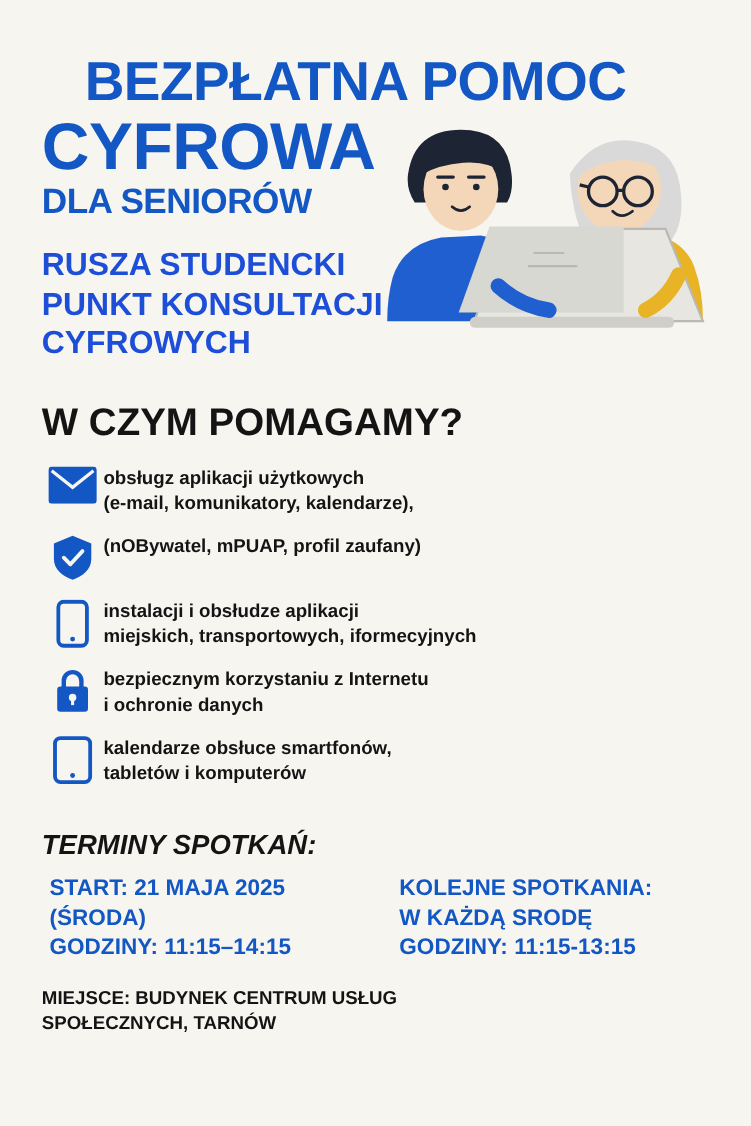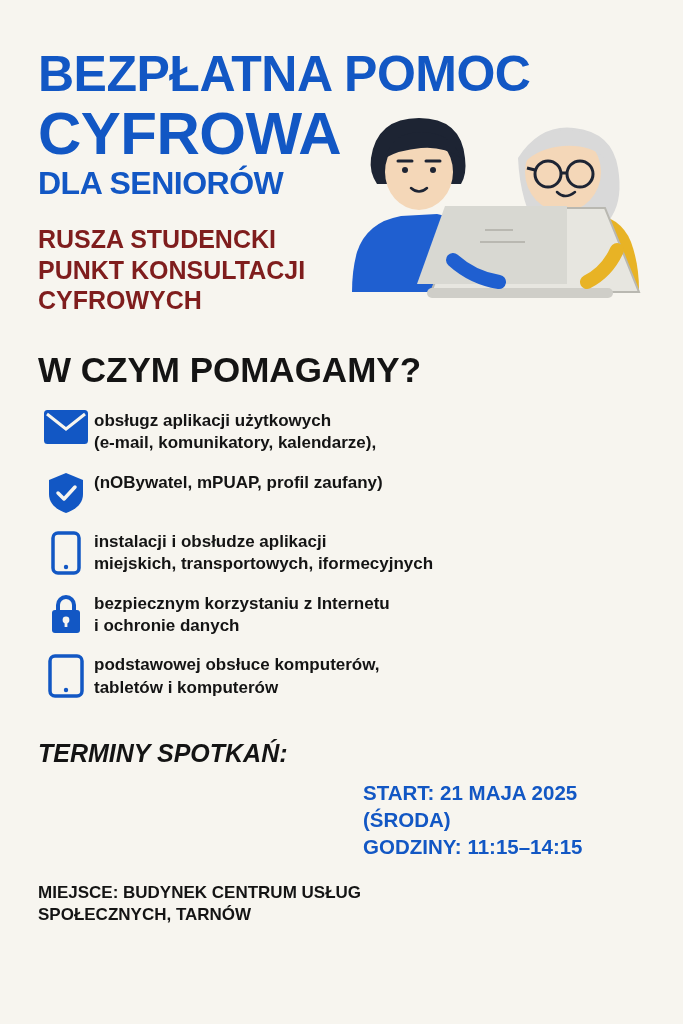--- a/index.html
+++ b/index.html
@@ -26,38 +26,39 @@
   
   .headline {
     color: #1257c4;
     font-weight: bold;
     line-height: 0.95;
     letter-spacing: -0.5px;
   }
   .headline .l1 {
     display: block;
     font-size: 50px;
+    margin-left: 39px;
   }
   .headline .l2 {
     display: block;
     font-size: 60px;
     margin-top: 6px;
   }
   .headline .l3 {
     display: block;
     font-size: 32px;
     margin-top: 6px;
   }
 
   .subhead {
     margin-top: 26px;
-    font-size: 25px;
+    font-size: 29px;
     font-weight: bold;
     line-height: 1.22;
-    color: #7f1d1d;
+    color: #1d4ed8;
     max-width: 330px;
   }
 
   .section-title {
     margin-top: 34px;
     font-size: 35px;
     font-weight: bold;
     color: #141414;
   }
 
@@ -251,35 +252,40 @@
     </div>
 
     <div class="srv">
       <div class="srv-icon">
         <svg width="36" height="44" viewBox="0 0 36 44">
           <rect x="2" y="2" width="32" height="40" rx="5" fill="none" stroke="#1257c4" stroke-width="3.5"></rect>
           <circle cx="18" cy="36" r="2.2" fill="#1257c4"></circle>
         </svg>
       </div>
       <div class="srv-text">
-        <span class="ln">podstawowej obsłuce komputerów,</span>
+        <span class="ln">kalendarze obsłuce smartfonów,</span>
         <span class="ln">tabletów i komputerów</span>
       </div>
     </div>
 
   </div>
 
   <div class="terms-title">TERMINY SPOTKAŃ:</div>
 
   <div class="terms-cols">
     <div class="terms-col">
       <span class="ln">START: 21 MAJA 2025</span>
       <span class="ln">(ŚRODA)</span>
       <span class="ln">GODZINY: 11:15–14:15</span>
     </div>
+    <div class="terms-col">
+      <span class="ln">KOLEJNE SPOTKANIA:</span>
+      <span class="ln">W KAŻDĄ SRODĘ</span>
+      <span class="ln">GODZINY: 11:15-13:15</span>
+    </div>
   </div>
 
   <div class="place">
     <span class="ln">MIEJSCE: BUDYNEK CENTRUM USŁUG</span>
     <span class="ln">SPOŁECZNYCH, TARNÓW</span>
   </div>
 
 </div>
 
 </body></html>

